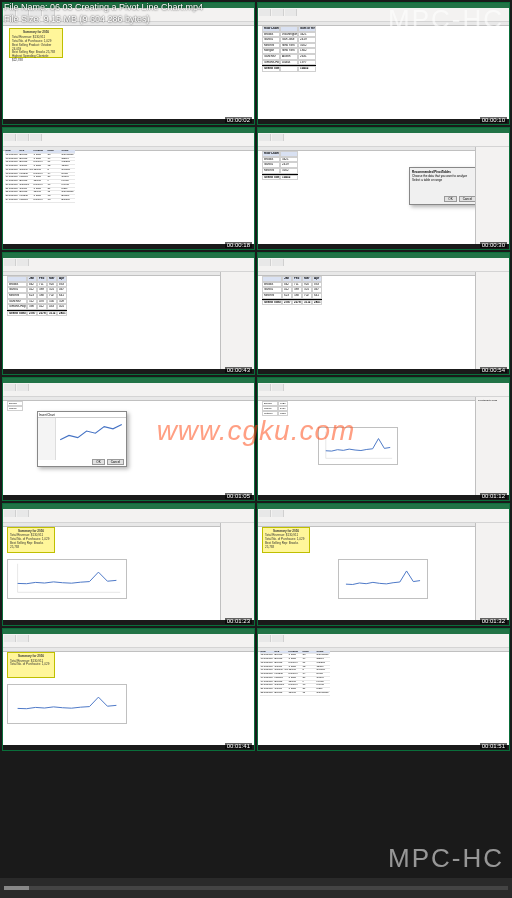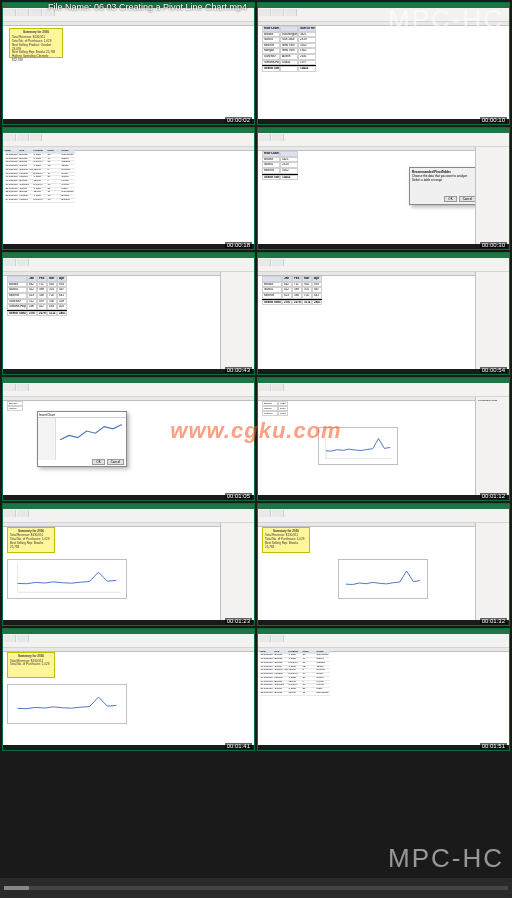--- a/index.html
+++ b/index.html
@@ -14,21 +14,20 @@
   }
   .file-info {
     position: absolute;
     top: 2px;
     left: 4px;
     color: #fff;
     font-size: 9px;
     line-height: 1.3;
     z-index: 10;
     text-shadow: 0 0 2px #000;
-    padding-left: 44px;
   }
   .brand {
     position: absolute;
     top: 4px;
     right: 8px;
     color: rgba(255,255,255,0.6);
     font-size: 26px;
     font-weight: 300;
     letter-spacing: 2px;
     z-index: 20;
@@ -44,22 +43,22 @@
     letter-spacing: 2px;
     z-index: 20;
     font-family: Arial, sans-serif;
   }
   .watermark {
     position: absolute;
     top: 48%;
     left: 50%;
     transform: translate(-50%, -50%);
     color: rgba(255,80,30,0.55);
-    font-size: 22px;
-    font-weight: 700;
+    font-size: 28px;
+    font-weight: 400;
     z-index: 15;
     letter-spacing: 1px;
     font-style: italic;
   }
   .grid {
     display: grid;
     grid-template-columns: 1fr 1fr;
     grid-template-rows: repeat(7, 1fr);
     gap: 2px;
     width: 100%;
@@ -246,20 +245,21 @@
     height: 100%;
     width: 5%;
     background: #888;
   }
 </style>
 </head>
 <body>
 
 <div class="file-info">
   <div><span>File Name:</span> <span>06 03 Creating a Pivot Line Chart.mp4</span></div>
+  <div><span>File Size:</span> <span>9,15 MB (9 604 286 bytes)</span></div>
 </div>
 
 <div class="brand">MPC-HC</div>
 <div class="brand-bottom">MPC-HC</div>
 <div class="watermark">www.cgku.com</div>
 
 <div class="grid">
 
   <div class="thumb">
     <div class="ribbon-tabs"></div>

